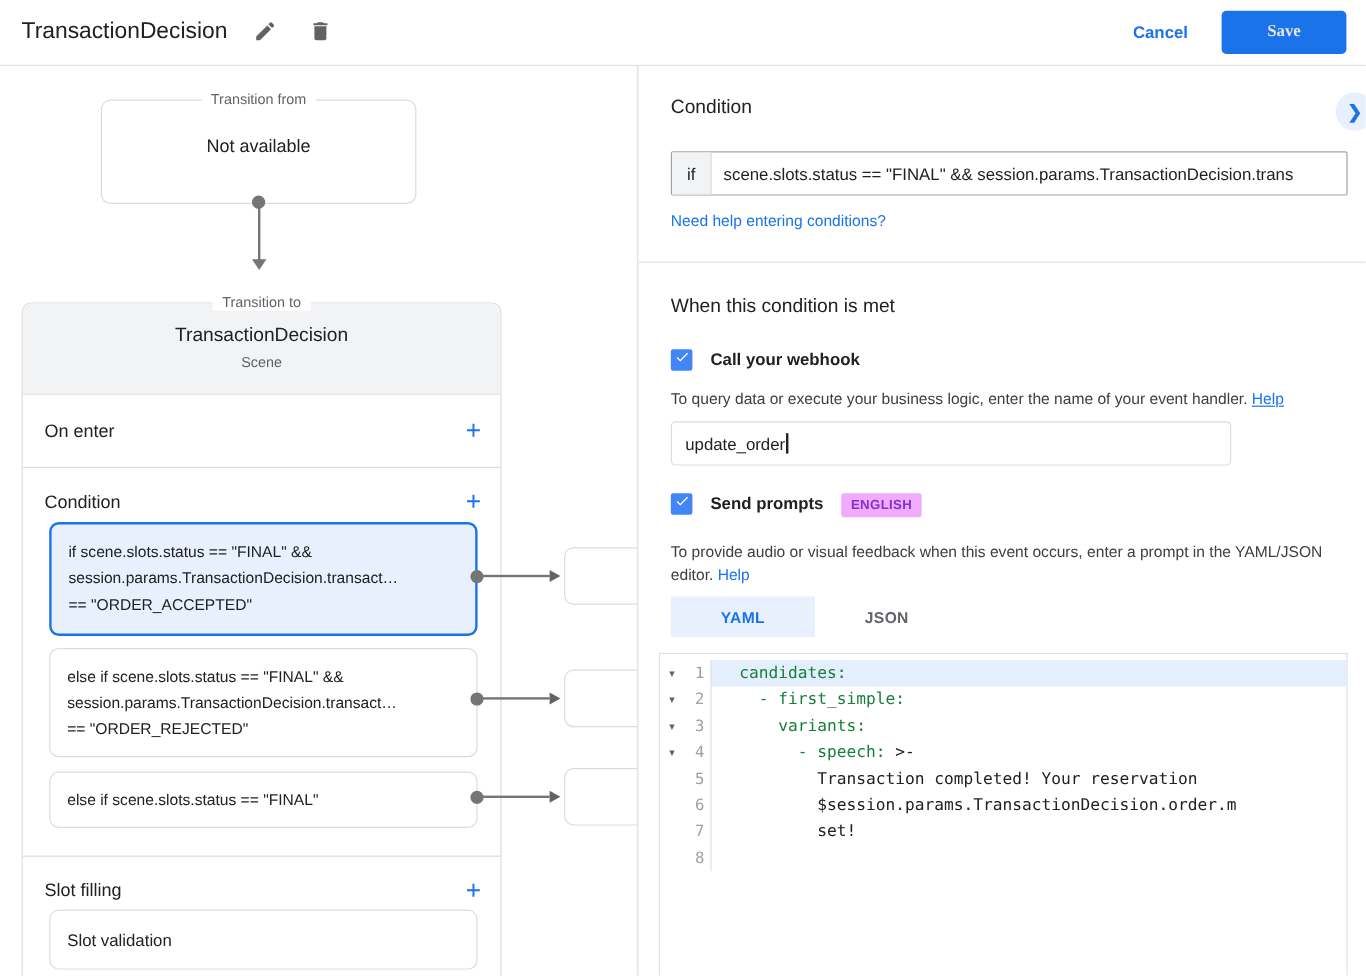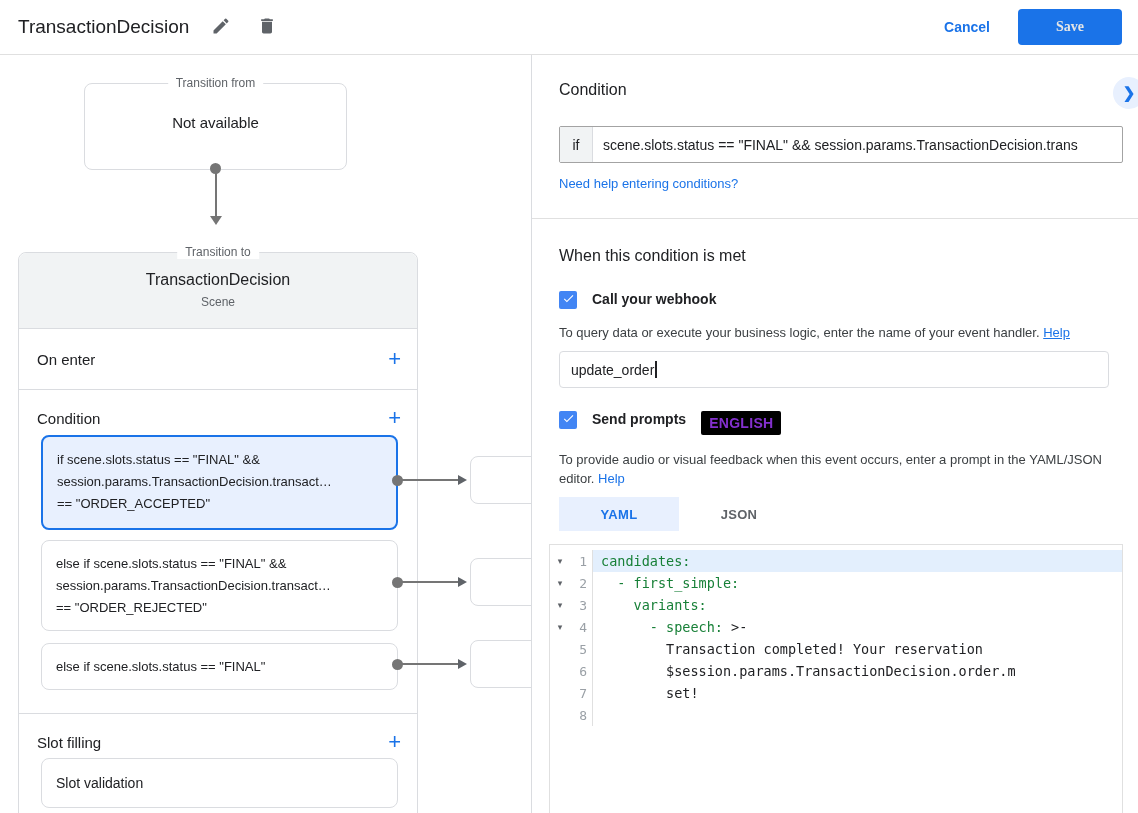--- a/index.html
+++ b/index.html
@@ -83,43 +83,43 @@
 
   .link { color:#1a73e8; font-size:13px; text-decoration:none; cursor:pointer; }
   .link.underline { text-decoration:underline; }
   .help-cond { position:absolute; left:27px; top:121px; }
   .rp-divider { position:absolute; left:0; top:163px; width:607px; border-top:1px solid #e0e0e0; }
 
   .check-row { position:absolute; left:27px; display:flex; align-items:flex-start; gap:15px; }
   .checkbox { width:18px; height:18px; background:#4285f4; border-radius:2px; display:flex;
               align-items:center; justify-content:center; cursor:pointer; flex:none; }
   .check-label { font-size:14px; font-weight:700; color:#202124; }
-  .badge { background:#000000; color:#8430ce; font-size:14px; font-weight:700; letter-spacing:.3px;
+  .badge { background:#f0abfc; color:#8430ce; font-size:11px; font-weight:700; letter-spacing:.3px;
            padding:4px 8px; border-radius:2px; }
   .desc { position:absolute; left:27px; font-size:13px; color:#3c4043; line-height:19px; }
 
-  .text-input { position:absolute; left:27px; width:550px; height:37px; border:1px solid #dadce0;
+  .text-input { position:absolute; left:27px; width:467px; height:37px; border:1px solid #dadce0;
                 border-radius:4px; display:flex; align-items:center; padding:0 11px; font-size:14px;
                 color:#202124; cursor:text; background:#fff; }
   .caret { display:inline-block; width:1.5px; height:17px; background:#202124; margin-left:1px; }
 
   .tabs { position:absolute; left:27px; top:442px; display:flex;justify-content:space-between; }
   .tab { width:120px; height:34px; display:flex; align-items:center; justify-content:center;
          font-size:13px; font-weight:700; color:#5f6368; background:none; border:none;
          cursor:pointer; font-family:"Liberation Sans",sans-serif; letter-spacing:.3px; }
   .tab.active { background:#e8f0fe; color:#1a73e8; }
 
   .editor { position:absolute; left:17px; top:489px; width:574px; height:269px;
             border:1px solid #e0e0e0; border-bottom:none; background:#fff;
             font-family:"DejaVu Sans Mono", monospace; font-size:13.5px; padding-top:5px; }
   .code-line { display:flex; height:22px; align-items:center; }
   .fold { width:20px; text-align:center; color:#5f6368; font-size:9px; cursor:pointer;
           font-family:"Liberation Sans",sans-serif; }
   .lnum { width:22px; text-align:right; color:#9aa0a6; font-size:13px; padding-right:5px; }
-  .code-text { flex:1; border-left:1px solid #e0e0e0; padding-left:8px; white-space:pre;
+  .code-text { flex:1; border-left:1px solid #e0e0e0; padding-left:23px; white-space:pre;
                overflow:hidden; height:22px; line-height:22px; }
   .code-line.hl .code-text { background:#e3effd; }
   .tok-key { color:#188038; }
   .tok-plain { color:#202124; }
 </style>
 </head>
 <body>
 
 <div class="topbar">
   <div class="topbar-left">

